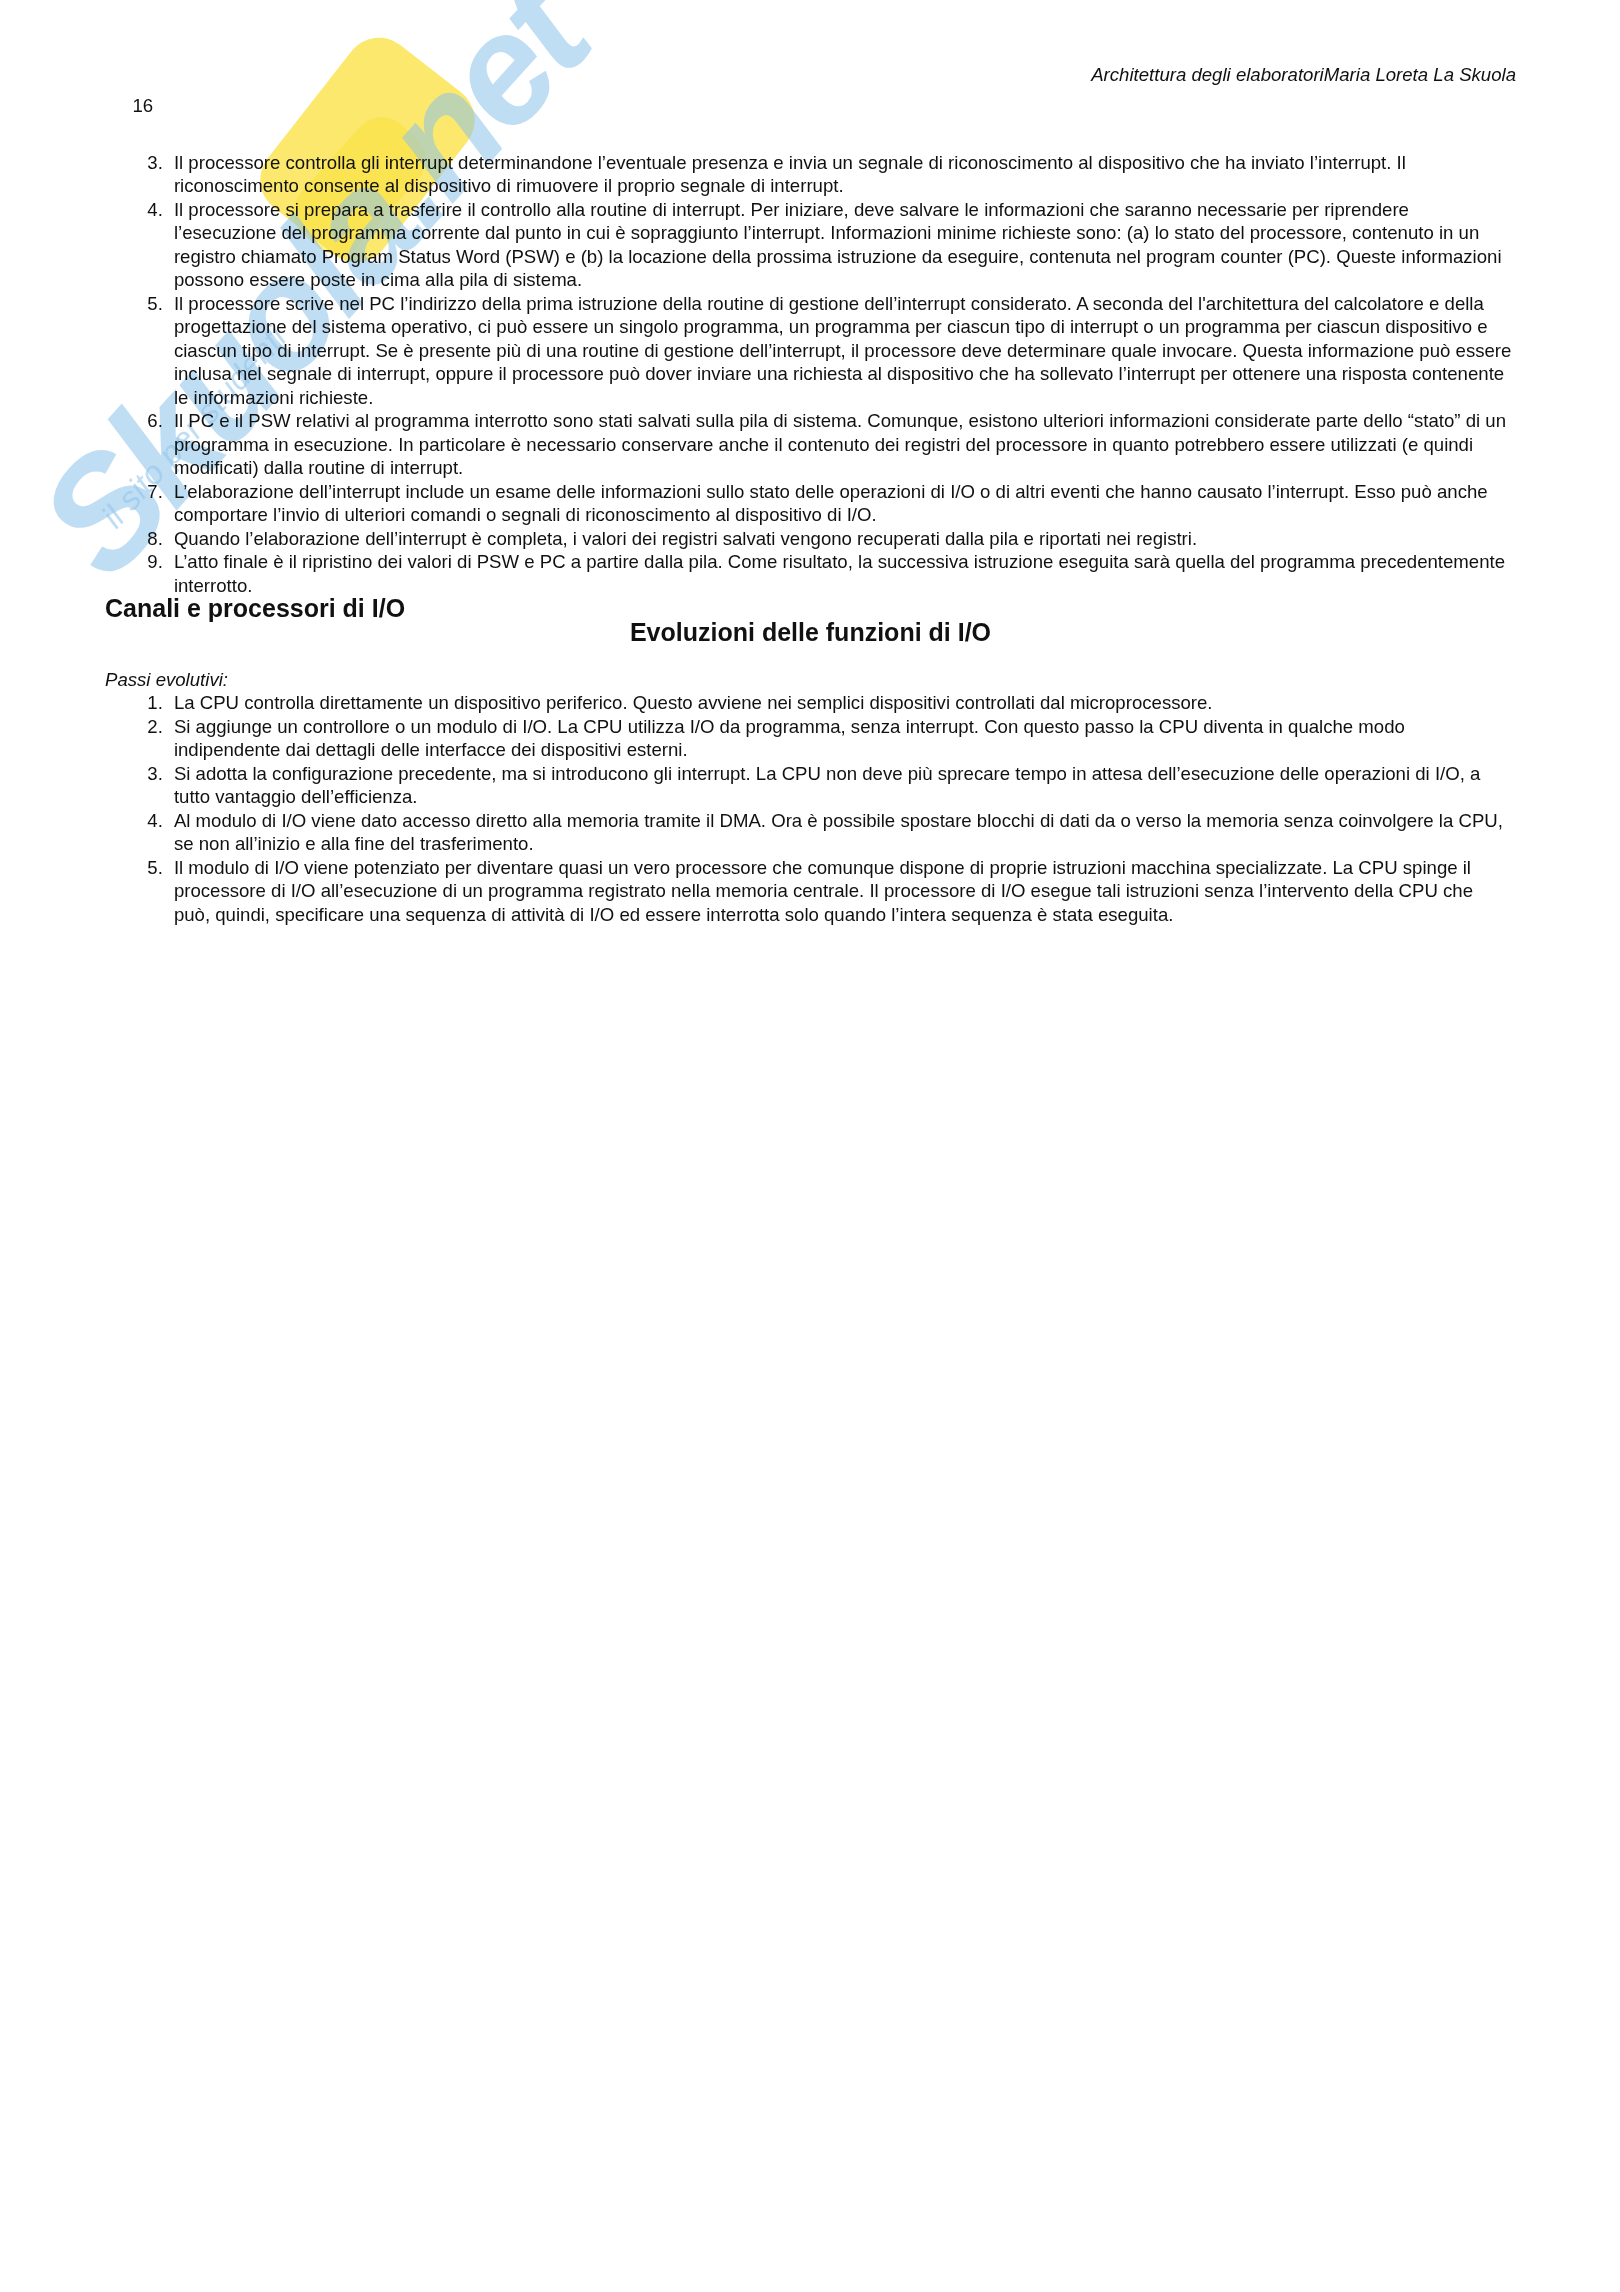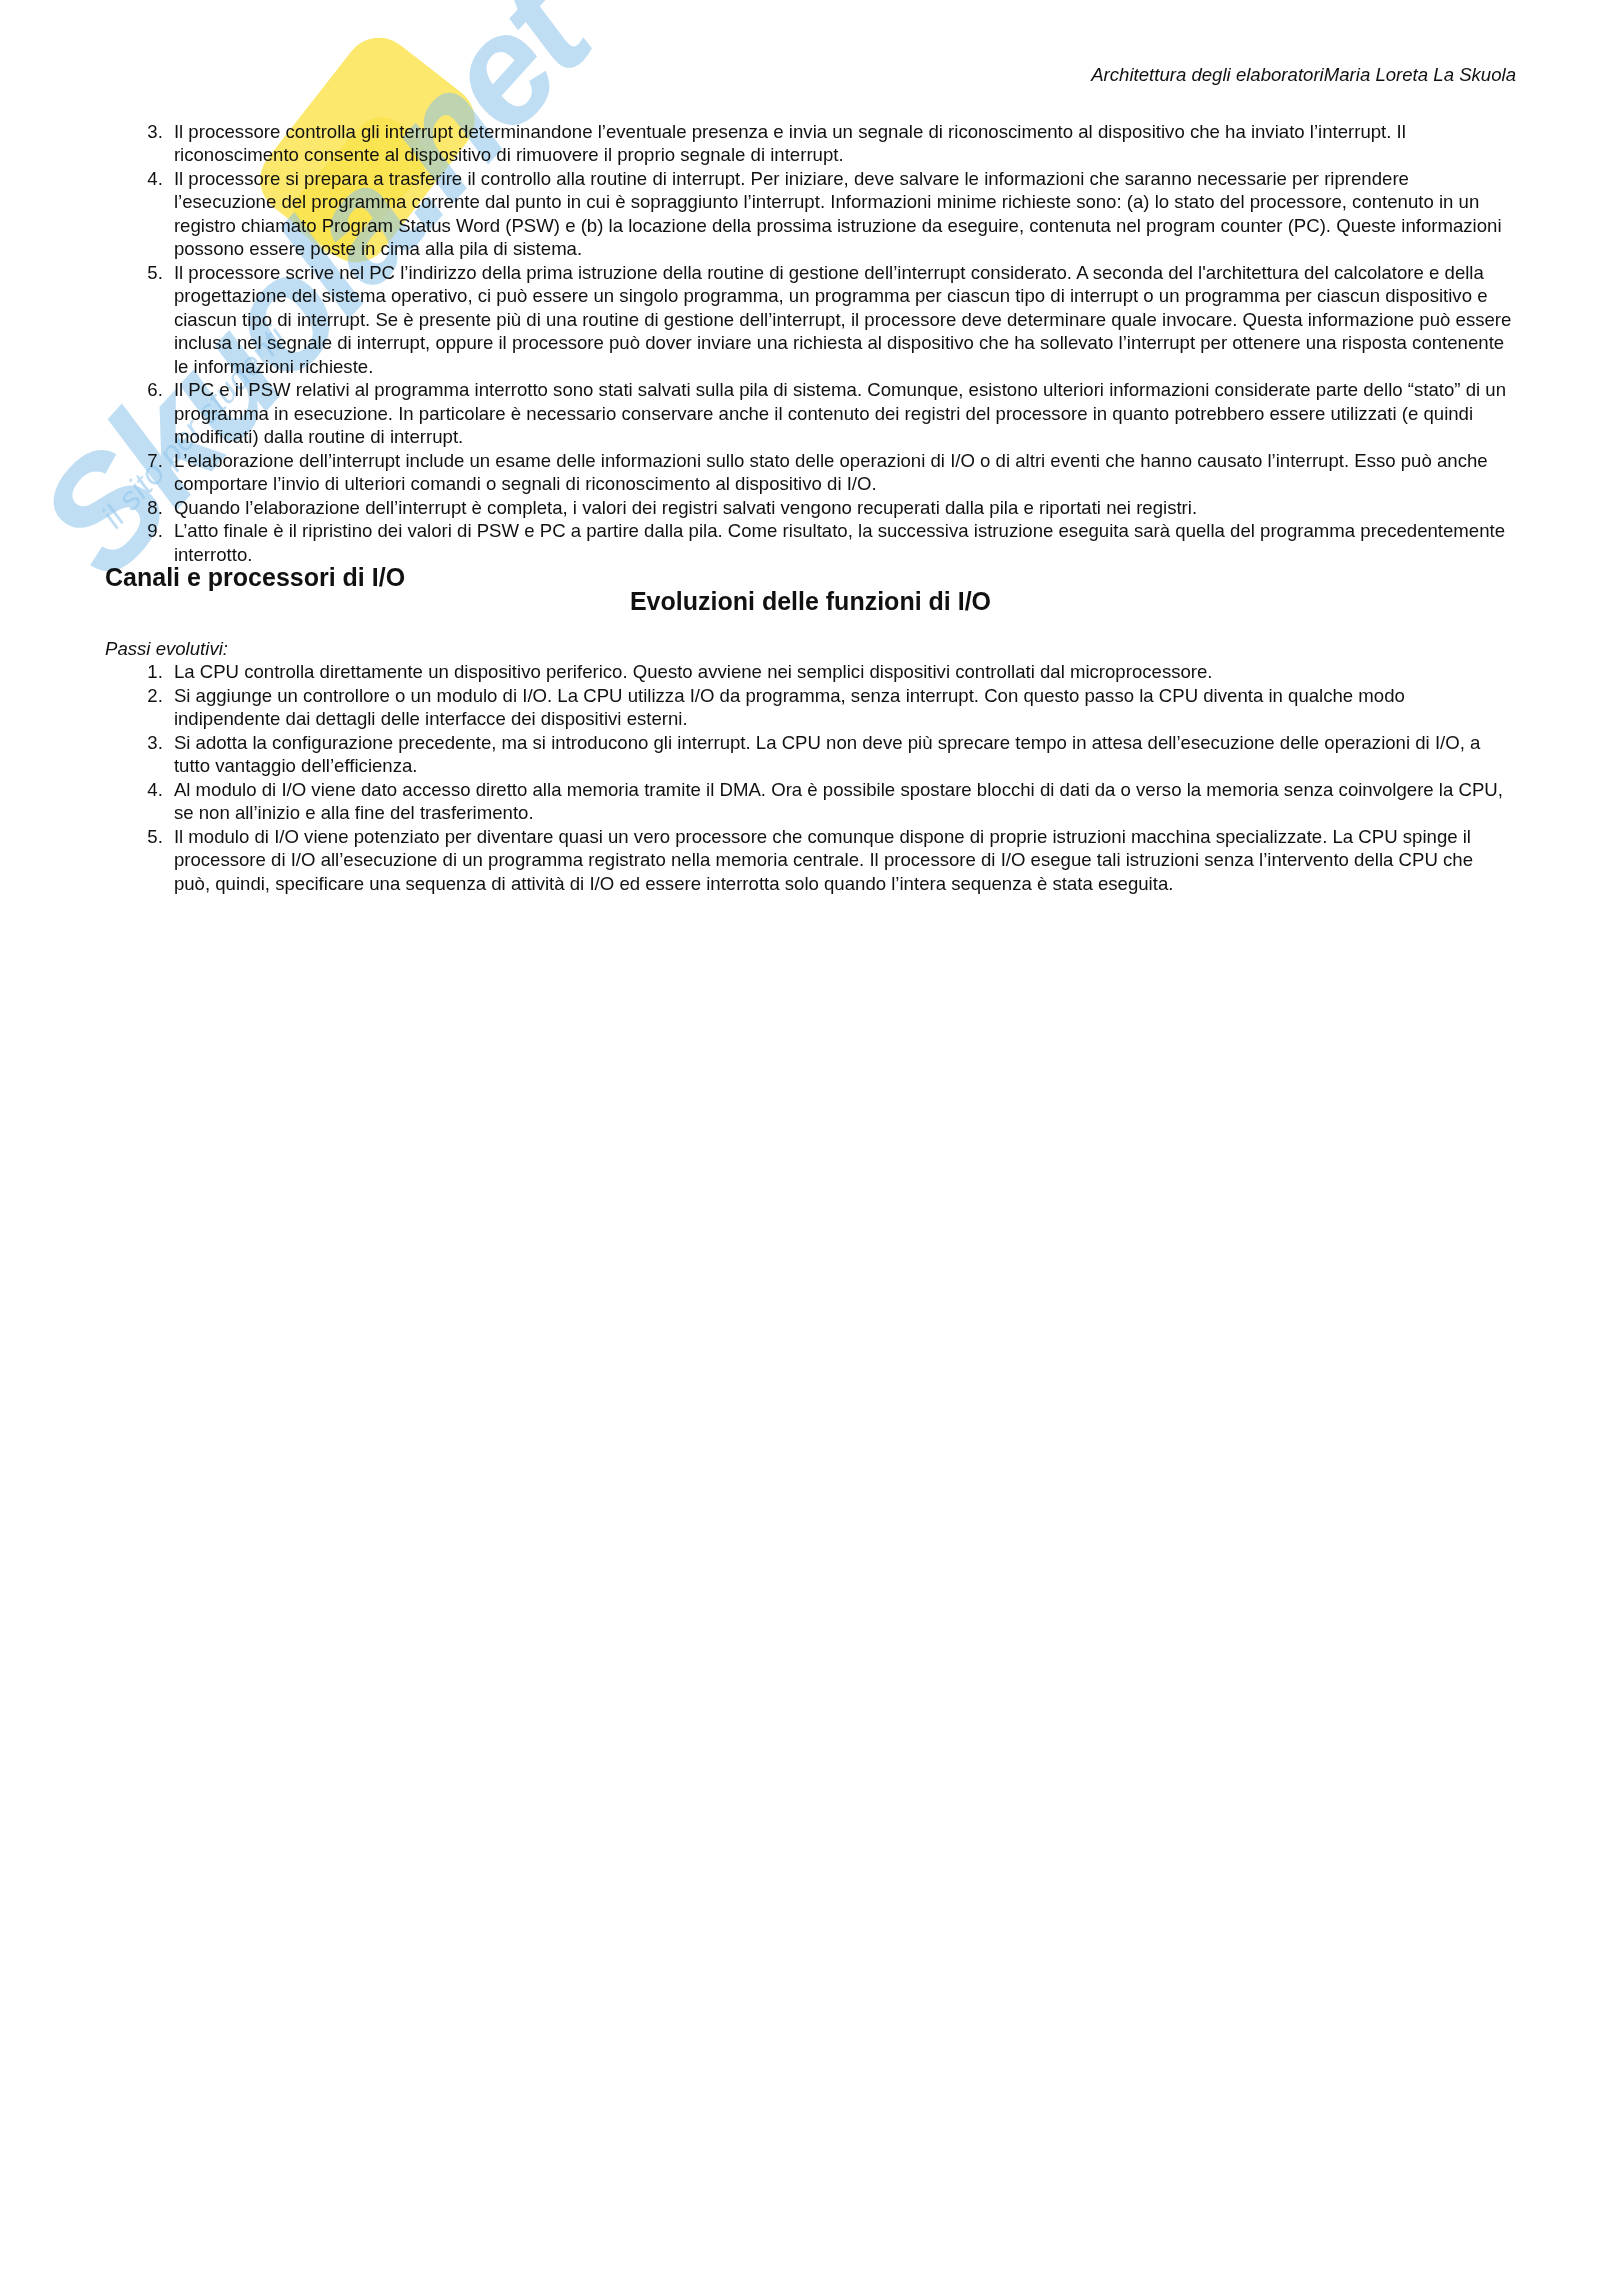--- a/index.html
+++ b/index.html
@@ -128,20 +128,21 @@
     <div class="wm-text"><span>Skuola</span><span>.net</span></div>
     <div class="wm-sub">il sito per studenti</div>
   </div>
 
   <div class="content">
 
     <div class="doc-header">
       <span>Architettura degli elaboratori</span>
       <span>Maria Loreta La Skuola</span>
     </div>
+    <div class="page-number">16</div>
 
     <ol class="steps" start="3">
       <li>Il processore controlla gli interrupt determinandone l’eventuale presenza e invia un segnale di riconoscimento al dispositivo che ha inviato l’interrupt. Il riconoscimento consente al dispositivo di rimuovere il proprio segnale di interrupt.</li>
       <li>Il processore si prepara a trasferire il controllo alla routine di interrupt. Per iniziare, deve salvare le informazioni che saranno necessarie per riprendere l’esecuzione del programma corrente dal punto in cui è sopraggiunto l’interrupt. Informazioni minime richieste sono: (a) lo stato del processore, contenuto in un registro chiamato Program Status Word (PSW) e (b) la locazione della prossima istruzione da eseguire, contenuta nel program counter (PC). Queste informazioni possono essere poste in cima alla pila di sistema.</li>
       <li>Il processore scrive nel PC l’indirizzo della prima istruzione della routine di gestione dell’interrupt considerato. A seconda del l'architettura del calcolatore e della progettazione del sistema operativo, ci può essere un singolo programma, un programma per ciascun tipo di interrupt o un programma per ciascun dispositivo e ciascun tipo di interrupt. Se è presente più di una routine di gestione dell’interrupt, il processore deve determinare quale invocare. Questa informazione può essere inclusa nel segnale di interrupt, oppure il processore può dover inviare una richiesta al dispositivo che ha sollevato l’interrupt per ottenere una risposta contenente le informazioni richieste.</li>
       <li>Il PC e il PSW relativi al programma interrotto sono stati salvati sulla pila di sistema. Comunque, esistono ulteriori informazioni considerate parte dello “stato” di un programma in esecuzione. In particolare è necessario conservare anche il contenuto dei registri del processore in quanto potrebbero essere utilizzati (e quindi modificati) dalla routine di interrupt.</li>
       <li>L’elaborazione dell’interrupt include un esame delle informazioni sullo stato delle operazioni di I/O o di altri eventi che hanno causato l’interrupt. Esso può anche comportare l’invio di ulteriori comandi o segnali di riconoscimento al dispositivo di I/O.</li>
       <li>Quando l’elaborazione dell’interrupt è completa, i valori dei registri salvati vengono recuperati dalla pila e riportati nei registri.</li>
       <li>L’atto finale è il ripristino dei valori di PSW e PC a partire dalla pila. Come risultato, la successiva istruzione eseguita sarà quella del programma precedentemente interrotto.</li>
     </ol>

